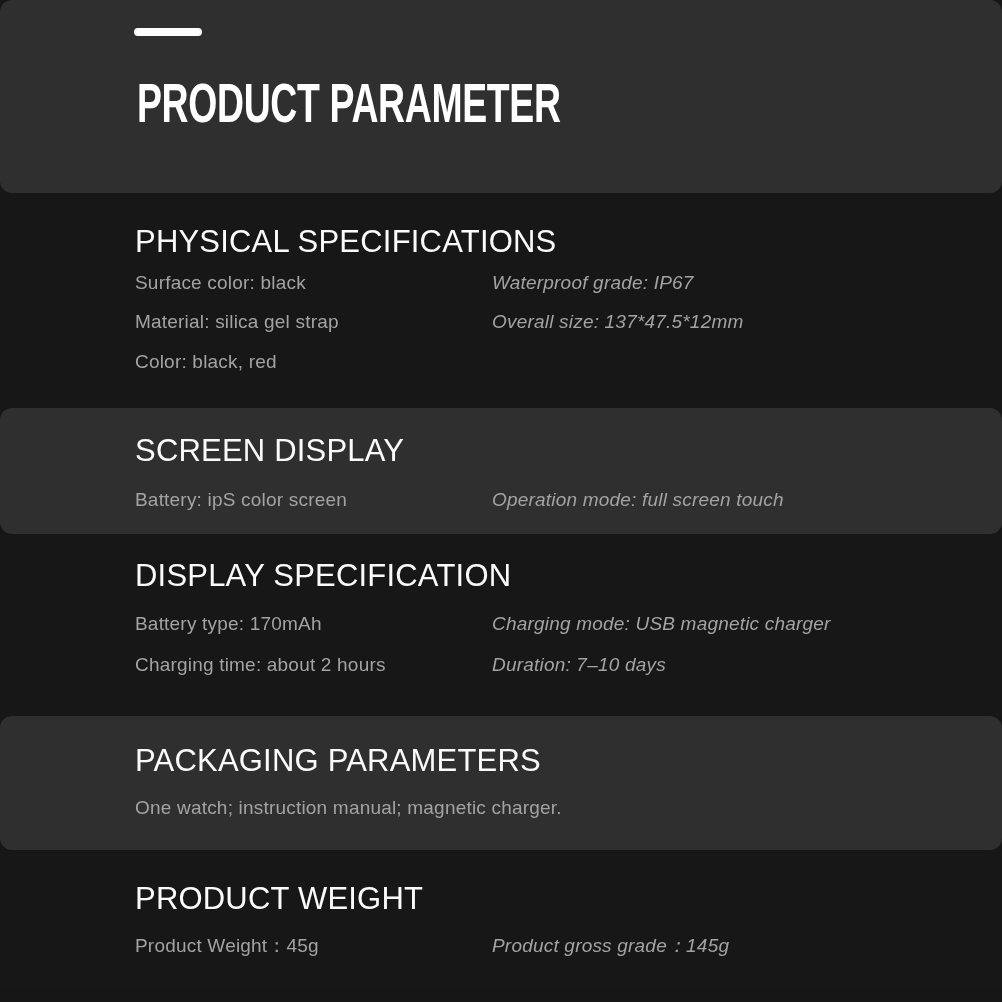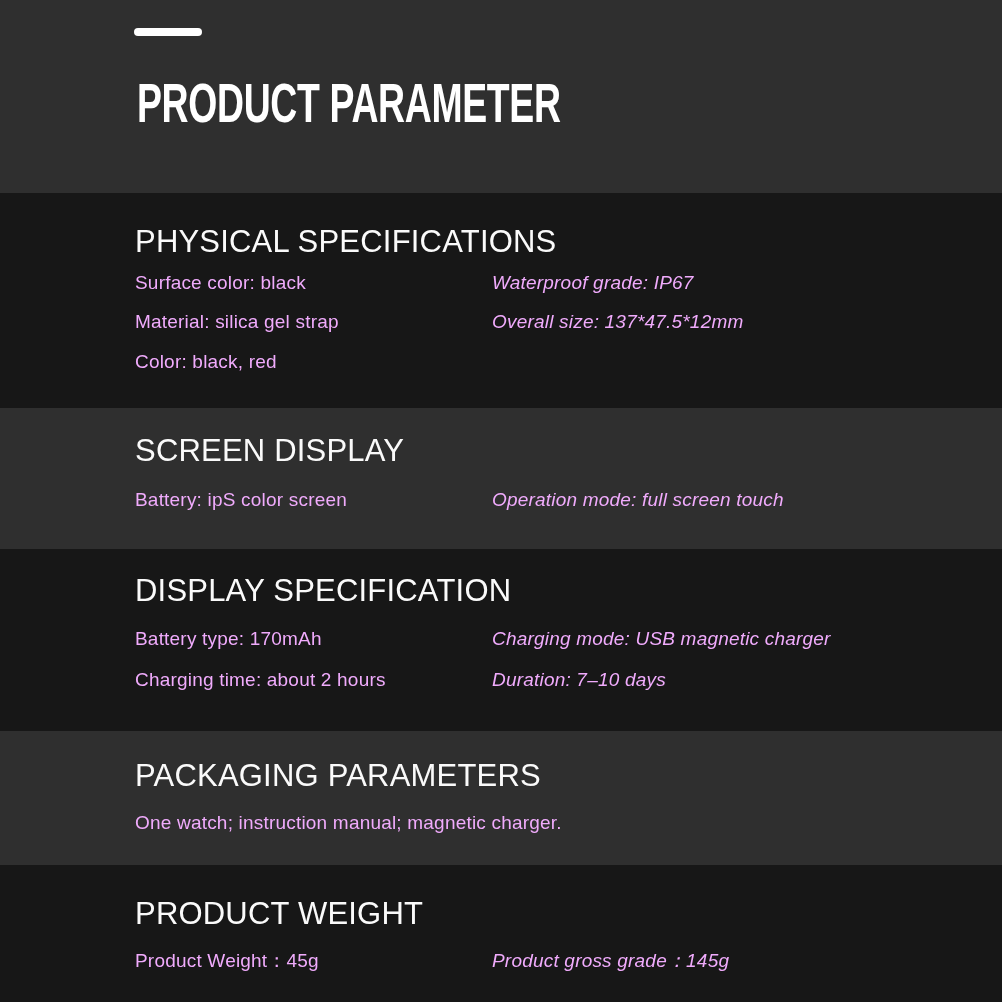--- a/index.html
+++ b/index.html
@@ -12,21 +12,21 @@
     width: 1002px;
     height: 1002px;
     overflow: hidden;
     font-family: "Liberation Sans", "DejaVu Sans", sans-serif;
     -webkit-font-smoothing: antialiased;
   }
   .band {
     position: relative;
     width: 100%;
   }
-  .band.tone-mid  { background: #2f2f2f; }
+  .band.tone-mid  { background: #2f2f2f; border-radius: 12px; }
   .band.tone-dark { background: #171717; }
 
   
   .accent-dash {
     position: absolute;
     left: 134px;
     top: 28px;
     width: 68px;
     height: 8px;
     border-radius: 4px;
@@ -63,31 +63,31 @@
     position: absolute;
     left: 0;
     width: 100%;
     height: 24px;
   }
   .cell {
     position: absolute;
     top: 0;
     font-size: 19px;
     line-height: 1.2;
-    color: #f0abfc;
+    color: #a3a3a3;
     letter-spacing: 0.2px;
     white-space: nowrap;
   }
   .cell.col-left  { left: 135px; }
   .cell.col-right { left: 492px; font-style: italic; }
 
   
   .b-header { height: 193px; }
   .b-s1 { height: 215px; }
-  .b-s2 { height: 141px; }
+  .b-s2 { height: 126px; }
   .b-s3 { height: 182px; }
   .b-s4 { height: 134px; }
   .b-s5 { height: 137px; }
 </style>
 </head>
 <body>
 
 <div class="page">
 
   <header class="band tone-mid b-header">

